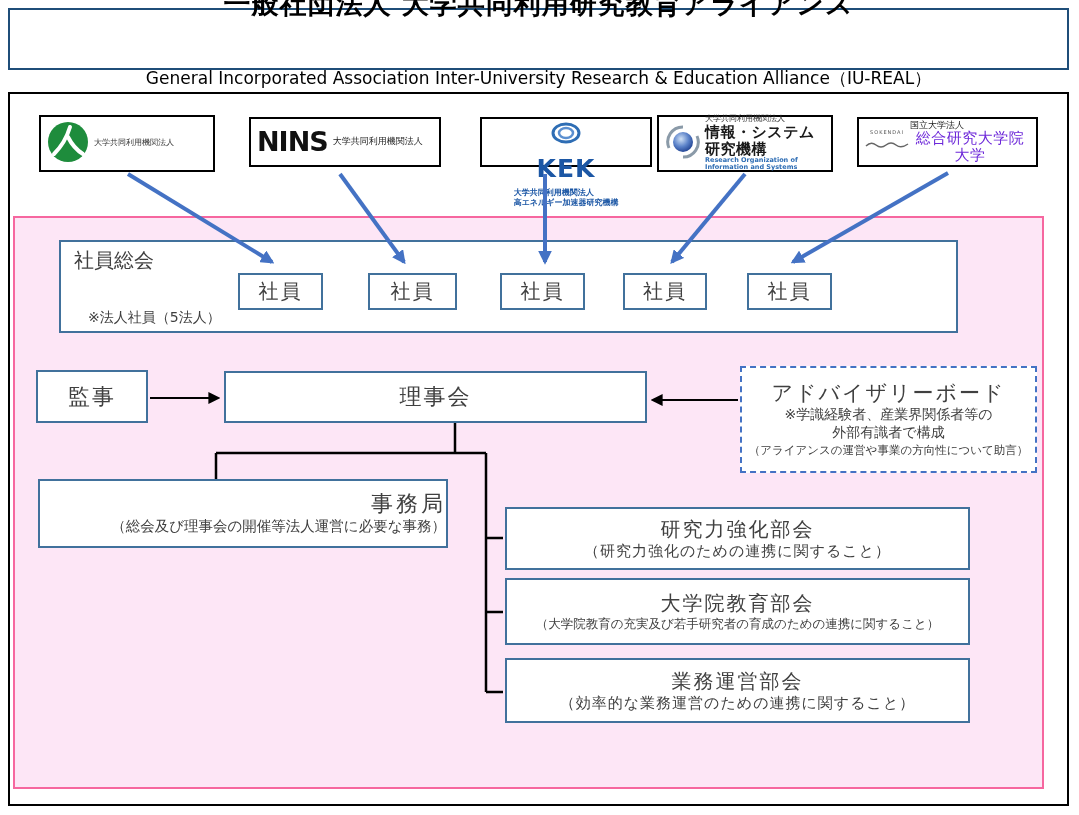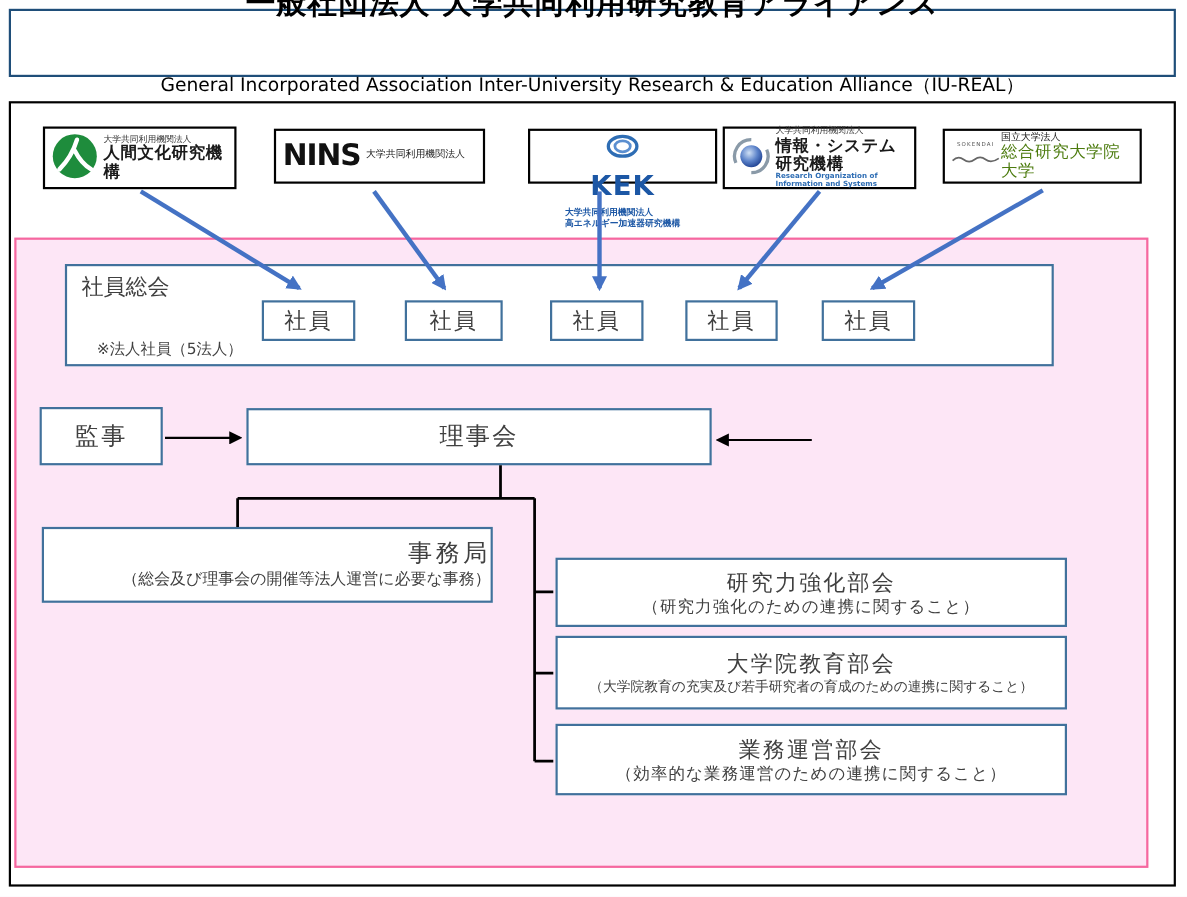--- a/index.html
+++ b/index.html
@@ -50,21 +50,21 @@
 
   
   .logo-col{display:flex;flex-direction:column;justify-content:center;line-height:1.1;}
   .t-tiny{font-size:8px;color:#333;}
   .t-small{font-size:9px;color:#222;}
   .t-name{font-size:15px;color:#1a1a1a;font-weight:bold;letter-spacing:0.5px;}
   .nins-word{font-size:27px;font-weight:900;color:#111;letter-spacing:-1px;line-height:0.9;}
   .kek-word{font-size:25px;font-weight:900;color:#1C57A5;letter-spacing:1px;}
   .kek-sub{font-size:8px;color:#1C57A5;line-height:1.2;font-weight:bold;}
   .rois-en{font-size:6.5px;color:#2E6DB4;font-weight:bold;}
-  .sok-name{font-size:15px;color:#4d7c0f;letter-spacing:0.5px;}
+  .sok-name{font-size:15px;color:#6d28d9;letter-spacing:0.5px;text-align:center;}
 
   svg.overlay{position:absolute;left:0;top:0;pointer-events:none;}
 </style>
 </head>
 <body>
 
 <div id="canvas">
 
   <div class="title-box">
     <div class="title-jp">一般社団法人 大学共同利用研究教育アライアンス</div>
@@ -77,21 +77,20 @@
 
   <div class="blackbox" style="left:39px;top:115px;width:176px;height:57px;">
     <span>
       <svg width="42" height="42" viewBox="0 0 42 42">
         <circle cx="21" cy="21" r="20" fill="#1E8C3C"></circle>
         <path d="M23 6 C20 16 14 26 7 33 M21 16 C25 24 31 30 36 33" stroke="#fff" stroke-width="4" fill="none" stroke-linecap="round"></path>
       </svg>
     </span>
     <span class="logo-col">
       <span class="t-tiny">大学共同利用機関法人</span>
-      <span class="t-name">人間文化研究機構</span>
     </span>
   </div>
 
   <div class="blackbox" style="left:249px;top:117px;width:192px;height:50px;">
     <span class="nins-word">NINS</span>
     <span class="logo-col">
       <span class="t-small">大学共同利用機関法人</span>
     </span>
   </div>
 
@@ -167,20 +166,26 @@
       <span>社員</span>
     </div>
 
   <div class="bluebox board-box">
       <span>理事会</span>
     </div>
   <div class="bluebox auditor-box">
       <span>監事</span>
     </div>
 
+  <div class="advisory-box">
+    <div class="advisory-title">アドバイザリーボード</div>
+    <div class="advisory-note">※学識経験者、産業界関係者等の</div>
+    <div class="advisory-note">外部有識者で構成</div>
+    <div class="advisory-small">（アライアンスの運営や事業の方向性について助言）</div>
+  </div>
 
   <div class="bluebox secretariat-box">
     <div class="secretariat-title">事務局</div>
     <div class="secretariat-sub">（総会及び理事会の開催等法人運営に必要な事務）</div>
   </div>
 
   <div class="bluebox committee-box" style="top:578px;height:67px;">
     <div class="committee-title">大学院教育部会</div>
     <div class="committee-sub small">（大学院教育の充実及び若手研究者の育成のための連携に関すること）</div>
   </div>

